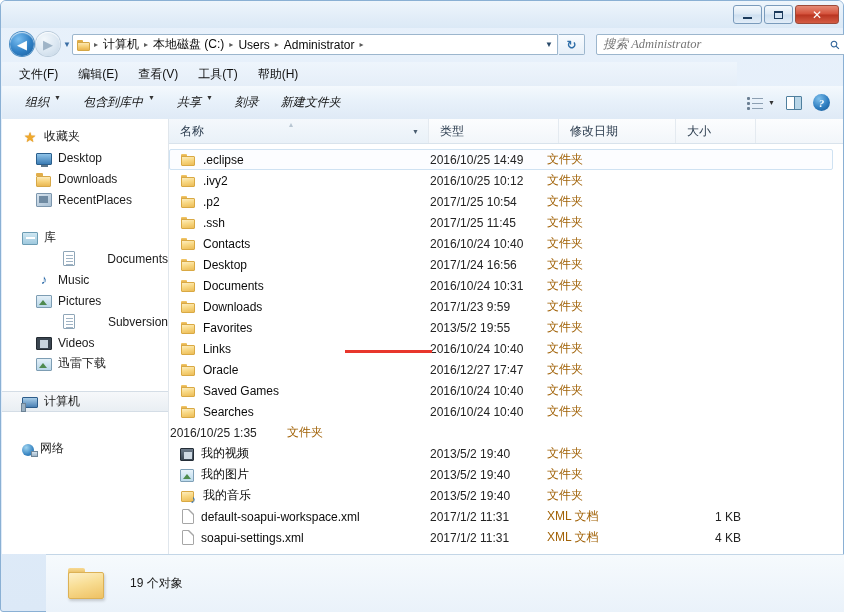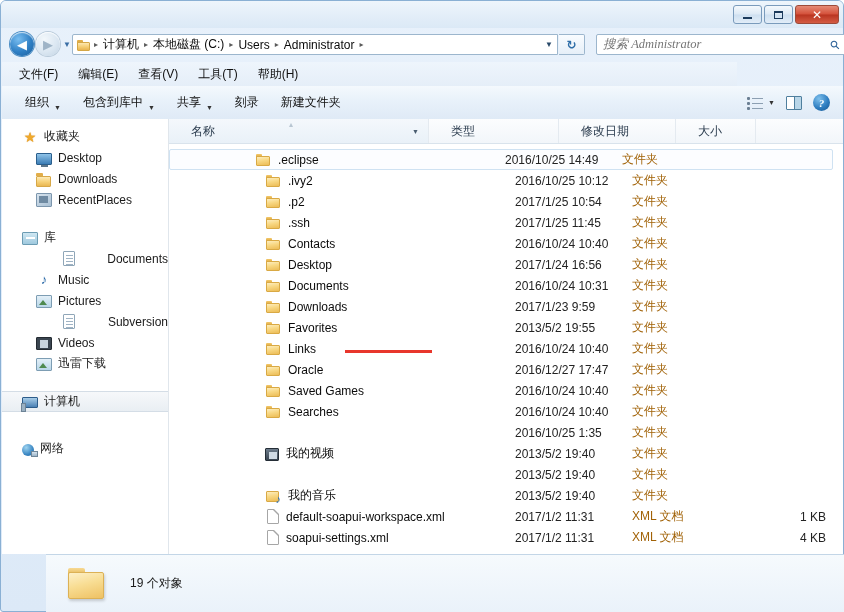--- a/index.html
+++ b/index.html
@@ -191,22 +191,23 @@
   #toolbar {
     position: absolute; left: 1px; top: 85px;
     width: 841px; height: 33px;
     background: linear-gradient(180deg, #f4f9fd 0%, #e8f1fa 45%, #dfeaf6 100%);
     border-bottom: 1px solid #b8cfe3;
     display: flex; align-items: center;
   }
   .tbitem {
     font-size: 12px; color: #101010;
     padding: 4px 9px; margin-left: 4px;
-    display: flex; align-items: flex-end; gap: 5px;
+    display: flex; align-items: flex-start; gap: 5px;
     border-radius: 3px;
+    font-style: italic;
   }
   #toolbar .tbitem:first-child { margin-left: 14px; }
   .caret { font-size: 7px; color: #333; }
   #toolbar-right {
     margin-left: auto; display: flex; align-items: center; gap: 7px;
     padding-right: 11px;
   }
   .icon-btn {
     display: flex; align-items: center; gap: 4px;
     padding: 3px 2px;
@@ -377,21 +378,21 @@
   }
   #colheader {
     height: 24px; flex: none;
     display: flex; align-items: stretch;
     background: linear-gradient(180deg, #fcfdfe 0%, #f2f6fa 100%);
     border-bottom: 1px solid #d9e3ec;
   }
   .colh {
     display: flex; align-items: center;
     font-size: 12px; color: #2a3b4d;
-    padding-left: 22px;
+    padding-left: 11px;
     border-right: 1px solid #e4eaf0;
     box-sizing: border-box;
     position: relative;
   }
   .colh.name { width: 260px; background: linear-gradient(180deg,#f4f8fc 0%,#e9f1f8 100%); }
   .colh.date { width: 117px; }
   .colh.type { width: 130px; }
   .colh.size { width: 80px; }
   .colh.pad  { flex: 1; border-right: none; }
   .sort-caret {
@@ -404,21 +405,20 @@
   }
 
   #rows {
     flex: 1; overflow: hidden; position: relative;
     padding-top: 5px;
   }
   .row {
     height: 21px; display: flex; align-items: center;
     box-sizing: border-box;
     border: 1px solid transparent;
-    justify-content: flex-end;
   }
   .row.focused {
     border: 1px solid #cfe2f2;
     border-radius: 2px;
     background: #fcfdff;
     margin-right: 10px;
   }
   .cell-name {
     width: 260px; display: flex; align-items: center; gap: 7px;
     padding-left: 10px; box-sizing: border-box;
@@ -858,20 +858,24 @@
           <div class="row">
             <div class="cell-name">
               <span class="fic fic-myvideo"></span>
               <span>我的视频</span>
             </div>
             <div class="cell-date">2013/5/2 19:40</div>
             <div class="cell-type">文件夹</div>
             <div class="cell-size"></div>
           </div>
           <div class="row">
+            <div class="cell-name">
+              <span class="fic fic-mypic"></span>
+              <span>我的图片</span>
+            </div>
             <div class="cell-date">2013/5/2 19:40</div>
             <div class="cell-type">文件夹</div>
             <div class="cell-size"></div>
           </div>
           <div class="row">
             <div class="cell-name">
               <span class="fic fic-mymusic"></span>
               <span>我的音乐</span>
             </div>
             <div class="cell-date">2013/5/2 19:40</div>

